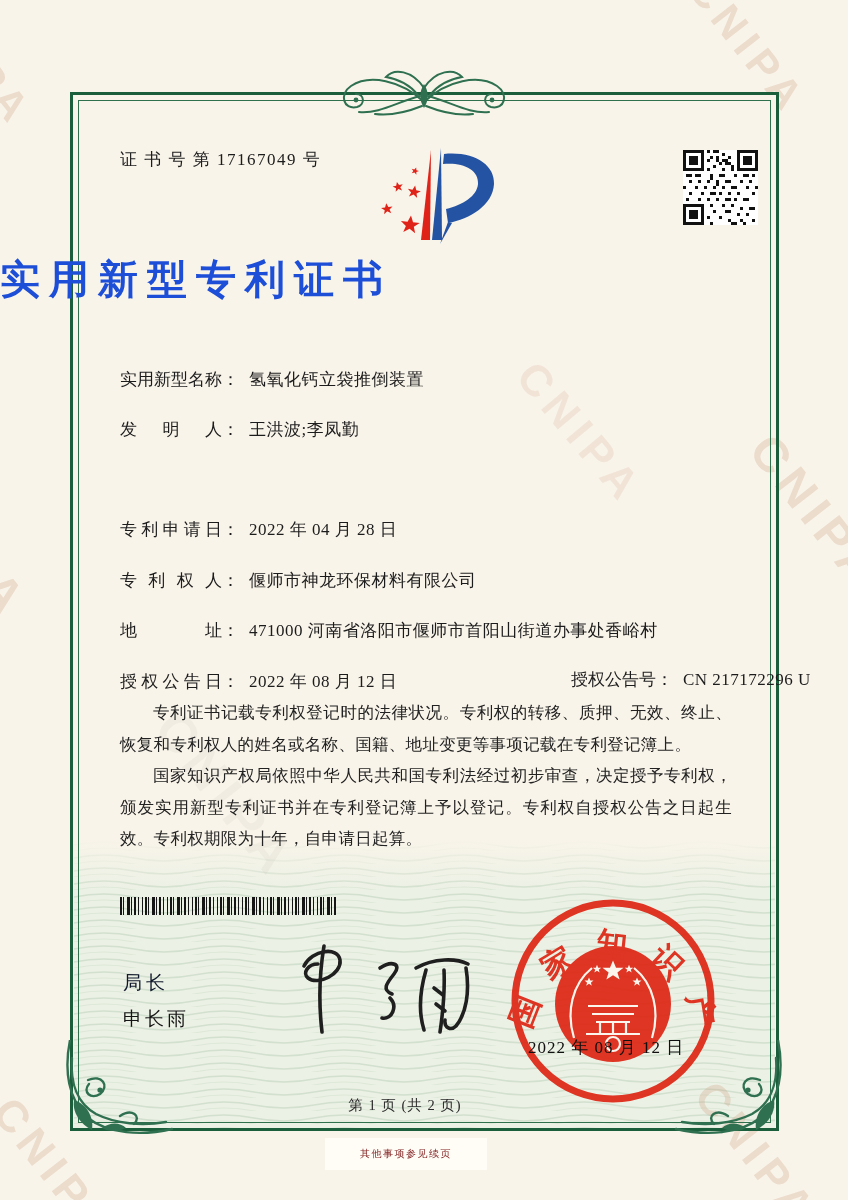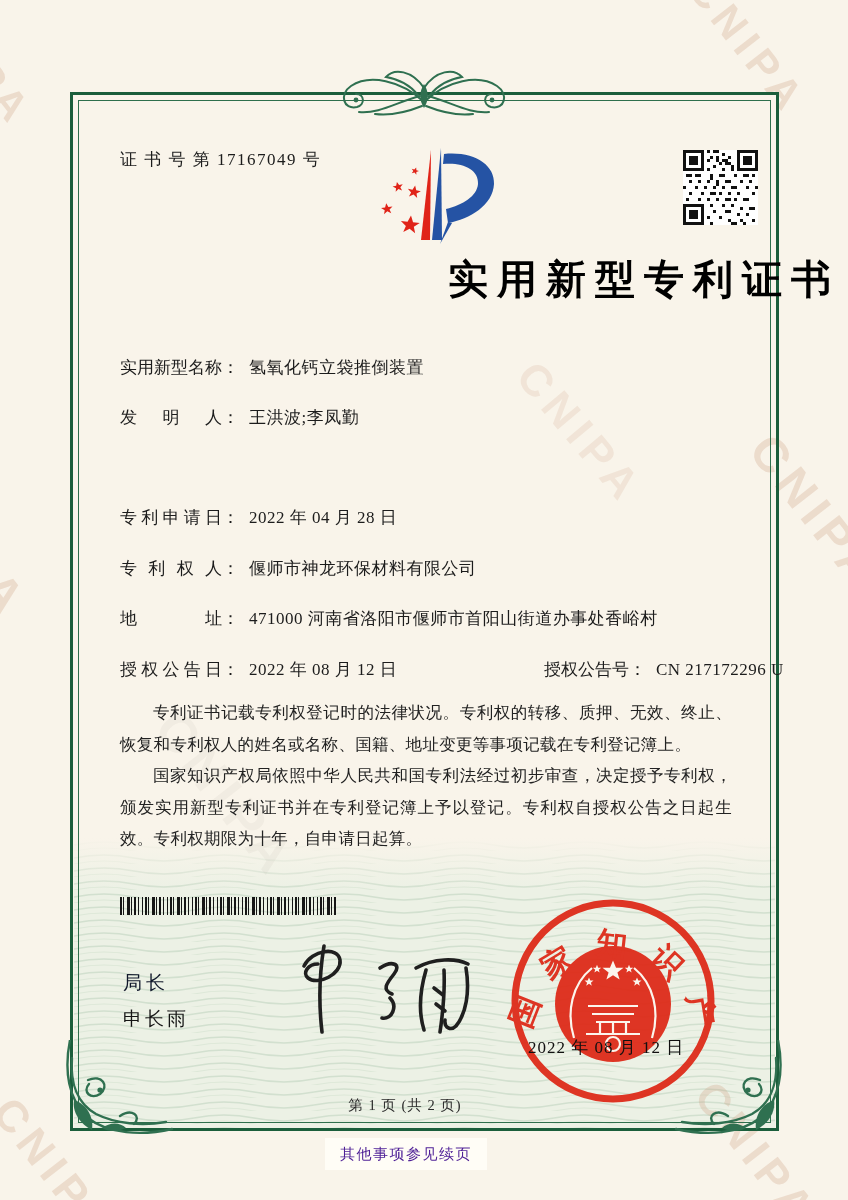--- a/index.html
+++ b/index.html
@@ -28,28 +28,28 @@
   .frame-outer{position:absolute;left:70px;top:92px;width:709px;height:1039px;
     border:3px solid var(--border_green,#1b5e3b);z-index:3;}
   .frame-inner{position:absolute;left:78px;top:100px;width:693px;height:1023px;
     border:1px solid #2e6f4c;z-index:3;}
   .ornament{position:absolute;z-index:4;}
   
   .cert-no{position:absolute;left:120px;top:148px;z-index:5;font-size:17px;
     letter-spacing:1.5px;color:var(--text_dark,#1c1c1c);}
   .logo{position:absolute;left:344px;top:138px;z-index:5;}
   .qr{position:absolute;left:683px;top:150px;width:75px;height:75px;z-index:5;background:#fff;}
-  .title{position:absolute;left:0;top:252px;width:840px;text-align:right;z-index:5;
-    font-size:40px;font-weight:600;letter-spacing:9px;color:#000000;}
+  .title{position:absolute;left:0;top:252px;width:840px;text-align:left;z-index:5;
+    font-size:40px;font-weight:600;letter-spacing:9px;color:#1d4ed8;}
   
   .row{position:absolute;left:120px;z-index:5;font-size:17px;color:var(--text_dark,#1c1c1c);white-space:nowrap;}
   .lbl{display:inline-block;width:102px;text-align:justify;text-align-last:justify;vertical-align:bottom;}
   .colon{display:inline-block;}
-  .val{display:inline-block;margin-left:10px;letter-spacing:0.5px;}
-  .grant-right{position:absolute;left:424px;top:0;}
+  .val{display:inline-block;margin-left:10px;letter-spacing:0.5px;margin-top:12px;}
+  .grant-right{position:absolute;left:451px;top:0;}
   
   .paras{position:absolute;left:120px;top:697px;width:612px;z-index:5;
     font-size:16.5px;line-height:31.5px;color:#222;text-align:justify;letter-spacing:0.3px;}
   .paras p{text-indent:2em;}
   
   .barcode{position:absolute;left:120px;top:897px;width:218px;height:18px;z-index:5;
     background:repeating-linear-gradient(90deg,
       #161616 0 2px,transparent 2px 3px,
       #161616 3px 4px,transparent 4px 7px,
       #161616 7px 10px,transparent 10px 11px,
@@ -66,21 +66,21 @@
   .seal-white{stroke:#fdf6ee;fill:none;stroke-width:2.2;}
   .seal-white-f{fill:#fdf6ee;}
   .seal-text{fill:var(--seal_red,#de2a18);font-size:31px;font-weight:bold;letter-spacing:21px;
     font-family:"Liberation Serif","DejaVu Serif",serif;}
   .seal-date{position:absolute;left:528px;top:1036px;z-index:6;font-size:17px;
     letter-spacing:1px;color:#101010;white-space:nowrap;}
   .page-info{position:absolute;left:0;top:1096px;width:810px;text-align:center;z-index:5;
     font-size:14.5px;letter-spacing:1px;color:#2a2a2a;}
   .footer-note{position:absolute;left:325px;top:1138px;width:162px;height:32px;z-index:5;
     background:#fffdf6;display:flex;align-items:center;justify-content:center;
-    font-size:15px;letter-spacing:1.5px;color:#4c1d95;text-align:right;}
+    font-size:10px;letter-spacing:1.5px;color:#7f1d1d;text-align:right;}
   .green-stroke{stroke:#2f7050;fill:none;stroke-linecap:round;}
   .green-fill{fill:#2f7050;}
 </style>
 </head>
 <body>
 
 <div class="page">
 
   <svg class="wave-band" width="701" height="291">
     <defs>

